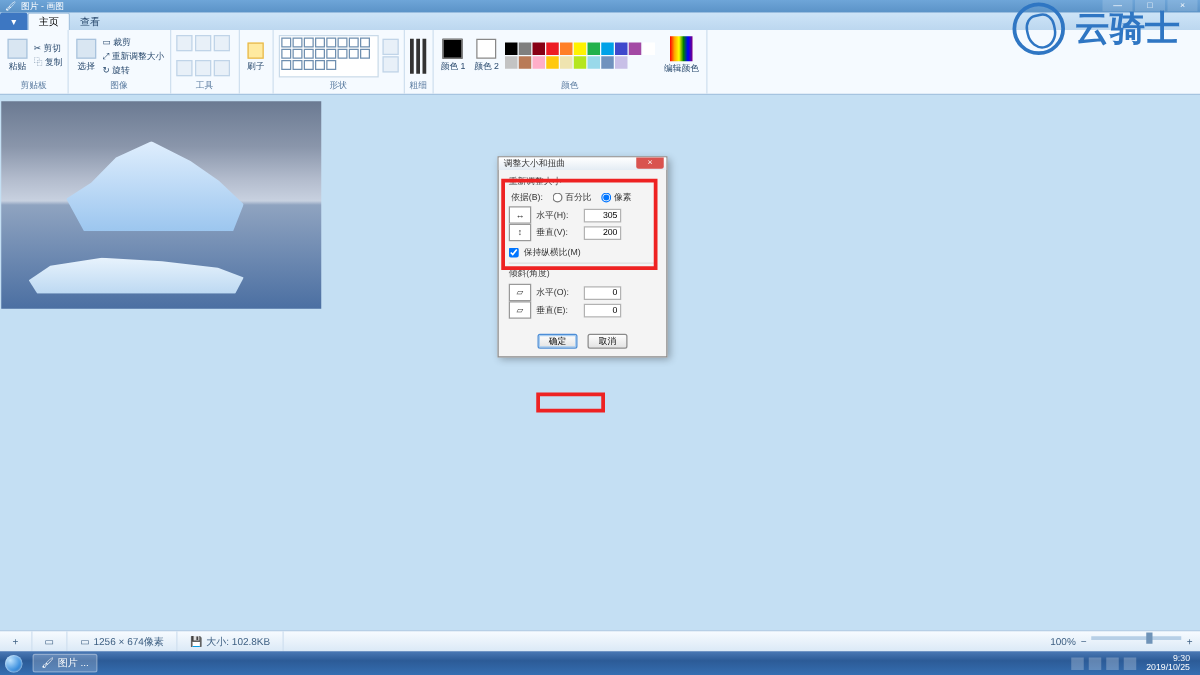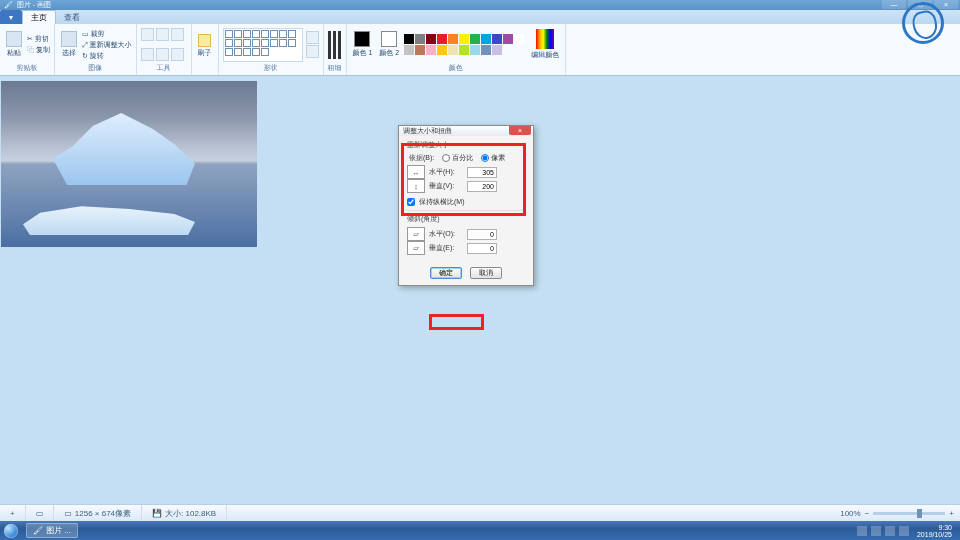--- a/index.html
+++ b/index.html
@@ -67,21 +67,21 @@
 
 
 .watermark { position: absolute; right: 16px; top: 2px; display: flex; align-items: center; gap: 8px; color: #2f76c3; font-size: 28px; font-weight: 700; }
 .watermark .logo { width: 42px; height: 42px; border: 3px solid #2f76c3; border-radius: 50%; position:relative; }
 .watermark .logo::before { content:""; position:absolute; left:8px; top:6px; width:20px; height:24px; border:2px solid #2f76c3; border-radius:40% 40% 50% 50%; transform:rotate(-12deg);}
  
 
 .statusbar { position: absolute; left: 0; right: 0; bottom: 19px; height: 17px; background: linear-gradient(#f7fbff,#dbe9f6); border-top: 1px solid #b7cfe6; display: flex; align-items: center; font-size: 8px; color: #3d5f82; }
 .statusbar .cell { padding: 0 10px; border-right: 1px solid #cfdff0; height: 100%; display: flex; align-items: center; gap: 3px; }
 .statusbar .spacer { flex: 1; }
-.statusbar .zoom { display: flex; align-items: center; gap: 4px; padding: 0 6px; }
+.statusbar .zoom { display: flex; align-items: flex-start; gap: 4px; padding: 0 6px; }
 .statusbar .slider { width: 72px; height: 3px; background: #b7cfe6; position: relative; }
 .statusbar .slider::after { content: ""; position: absolute; left: 44px; top: -3px; width: 5px; height: 9px; background: #6f93b8; }
 
 
 .taskbar { position: absolute; left: 0; right: 0; bottom: 0; height: 19px; background: linear-gradient(#4b79b5,#2c5b97 40%,#356eb1); display: flex; align-items: center; font-size: 8px; color: #fff; }
 .taskbar .start { width: 22px; height: 19px; display: flex; align-items: center; justify-content: center; }
 .taskbar .start .orb { width: 14px; height: 14px; border-radius: 50%; background: radial-gradient(circle at 30% 30%, #bfe4ff, #3b8fde 60%, #145399); box-shadow: 0 0 2px #fff inset; }
 .taskbar .task { height: 15px; padding: 0 6px; background: rgba(255,255,255,.2); border: 1px solid rgba(255,255,255,.3); border-radius: 2px; margin-left: 4px; display: flex; align-items: center; gap: 3px; }
 .taskbar .tray { margin-left: auto; display: flex; align-items: center; gap: 4px; padding: 0 4px; }
 .taskbar .tray .ic { width: 10px; height: 10px; background: rgba(255,255,255,.25); }
@@ -304,20 +304,21 @@
     <button class="primary">确定</button>
     <button>取消</button>
   </div>
 </div>
 
 <div class="hl" style="left:401px; top:143px; width:125px; height:73px;"></div>
 <div class="hl" style="left:429px; top:314px; width:55px; height:16px;"></div>
 
 <div class="watermark">
   <div class="logo"></div>
+  <span>云骑士</span>
 </div>
 
 <div class="statusbar">
   <div class="cell">
       <span>+</span>
     </div>
   <div class="cell">
       <span>▭</span>
     </div>
   <div class="cell">

